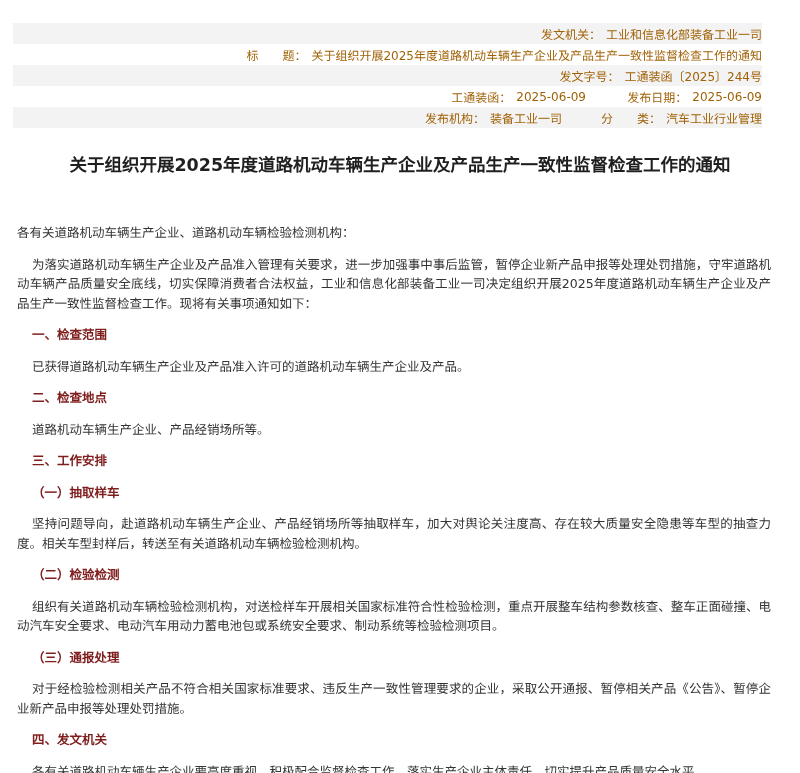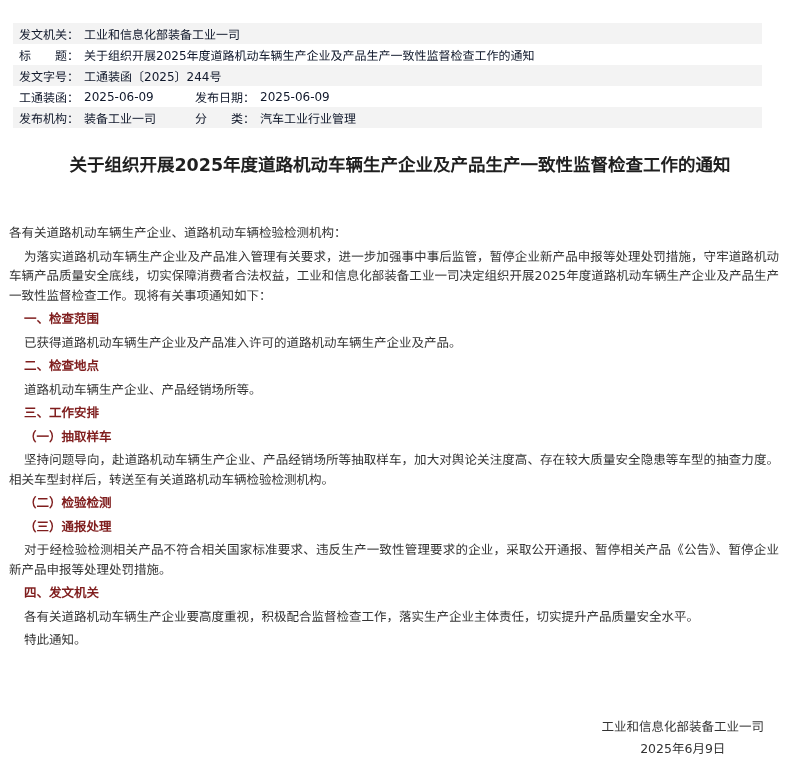--- a/index.html
+++ b/index.html
@@ -16,23 +16,24 @@
   
   .meta {
     margin: 23px 38px 0 13px;
   }
   .meta-row {
     display: flex;
     align-items: center;
     height: 21px;
     padding-left: 6px;
     font-size: 12px;
-    color: #0f172a;
+    color: #a16207;
     white-space: nowrap;
     overflow: hidden;
+    justify-content: flex-end;
   }
   .meta-row.gray { background: #f3f3f3; }
   .meta-label { white-space: pre; margin-right: 5px; flex-shrink: 0; }
   .meta-cell { display: flex; align-items: center; }
   .meta-cell.first { width: 176px; flex-shrink: 0; }
 
   
   .doc-title {
     margin-top: 25px;
     padding: 0 20px;
@@ -45,21 +46,21 @@
 
   
   .doc-body {
     margin-top: 46px;
     padding: 0 17px 0 5px;
     font-size: 12.5px;
     line-height: 19.5px;
     color: #333333;
     text-align: justify;
   }
-  .para { margin: 4px; }
+  .para { margin: 12px; }
   .para.indent { text-indent: 15px; }
   .para.bold { font-weight: bold; color: #7f1d1d; }
 
   
   .signature {
     display: flex;
     justify-content: flex-end;
     padding-right: 36px;
     margin-top: 66px;
   }
@@ -116,20 +117,21 @@
       <p class="para">各有关道路机动车辆生产企业、道路机动车辆检验检测机构：</p>
       <p class="para indent">为落实道路机动车辆生产企业及产品准入管理有关要求，进一步加强事中事后监管，暂停企业新产品申报等处理处罚措施，守牢道路机动车辆产品质量安全底线，切实保障消费者合法权益，工业和信息化部装备工业一司决定组织开展2025年度道路机动车辆生产企业及产品生产一致性监督检查工作。现将有关事项通知如下：</p>
       <p class="para bold indent">一、检查范围</p>
       <p class="para indent">已获得道路机动车辆生产企业及产品准入许可的道路机动车辆生产企业及产品。</p>
       <p class="para bold indent">二、检查地点</p>
       <p class="para indent">道路机动车辆生产企业、产品经销场所等。</p>
       <p class="para bold indent">三、工作安排</p>
       <p class="para bold indent">（一）抽取样车</p>
       <p class="para indent">坚持问题导向，赴道路机动车辆生产企业、产品经销场所等抽取样车，加大对舆论关注度高、存在较大质量安全隐患等车型的抽查力度。相关车型封样后，转送至有关道路机动车辆检验检测机构。</p>
       <p class="para bold indent">（二）检验检测</p>
+      <p class="para indent">组织有关道路机动车辆检验检测机构，对送检样车开展相关国家标准符合性检验检测，重点开展整车结构参数核查、整车正面碰撞、电动汽车安全要求、电动汽车用动力蓄电池包或系统安全要求、制动系统等检验检测项目。</p>
       <p class="para bold indent">（三）通报处理</p>
       <p class="para indent">对于经检验检测相关产品不符合相关国家标准要求、违反生产一致性管理要求的企业，采取公开通报、暂停相关产品《公告》、暂停企业新产品申报等处理处罚措施。</p>
       <p class="para bold indent">四、发文机关</p>
       <p class="para indent">各有关道路机动车辆生产企业要高度重视，积极配合监督检查工作，落实生产企业主体责任，切实提升产品质量安全水平。</p>
       <p class="para indent">特此通知。</p>
     </div>
 
   <div class="signature">
     <div class="sig-block">
       <div class="sig-org">工业和信息化部装备工业一司</div>

